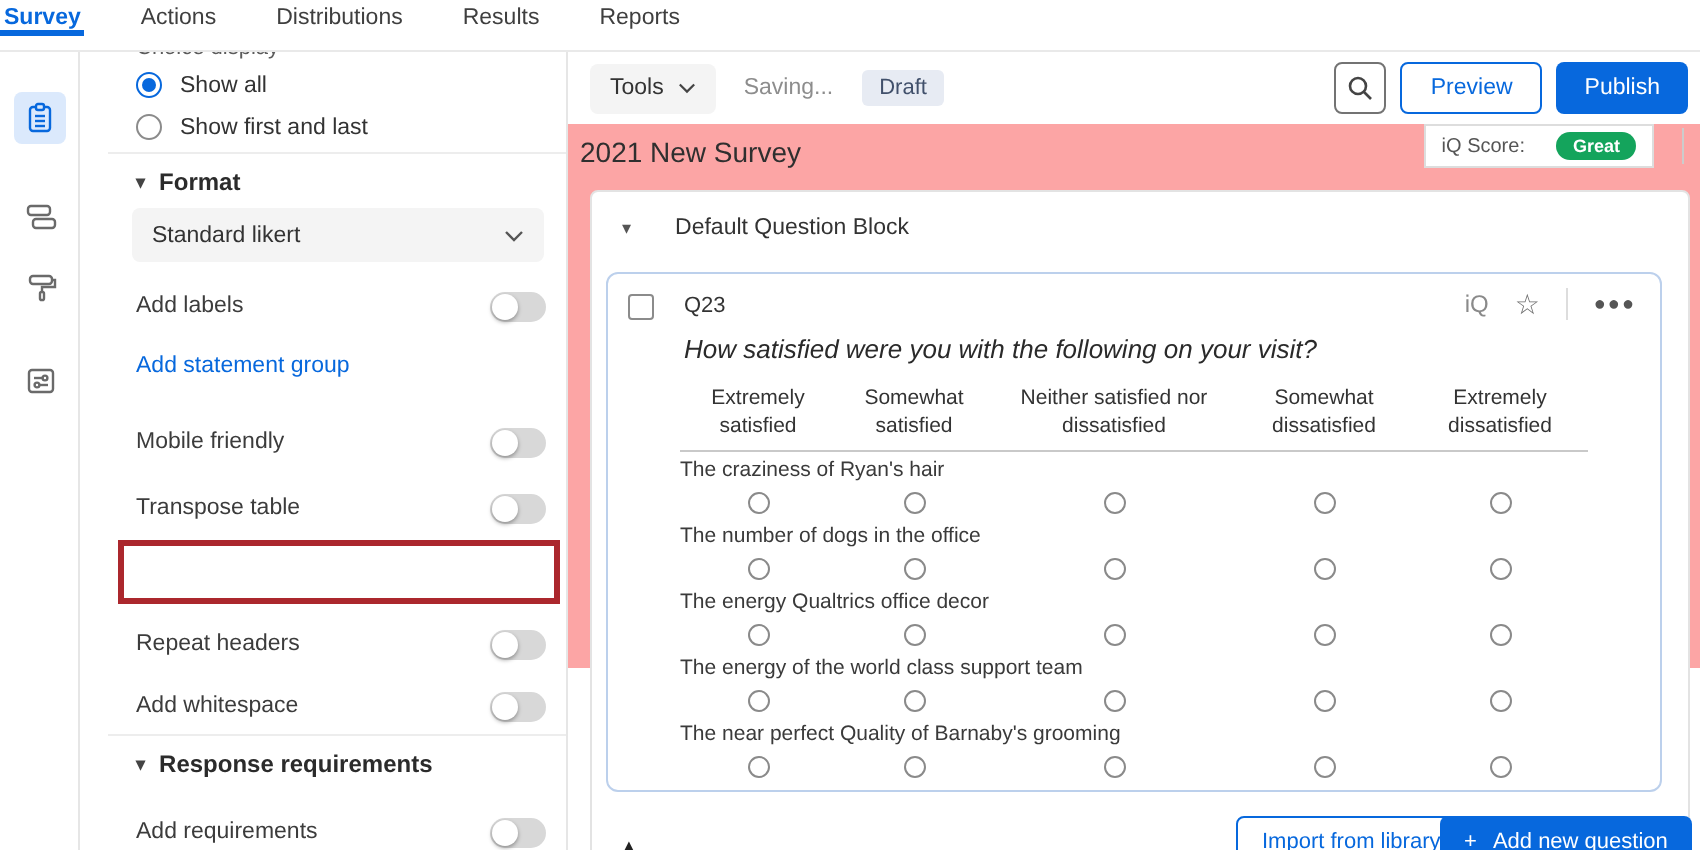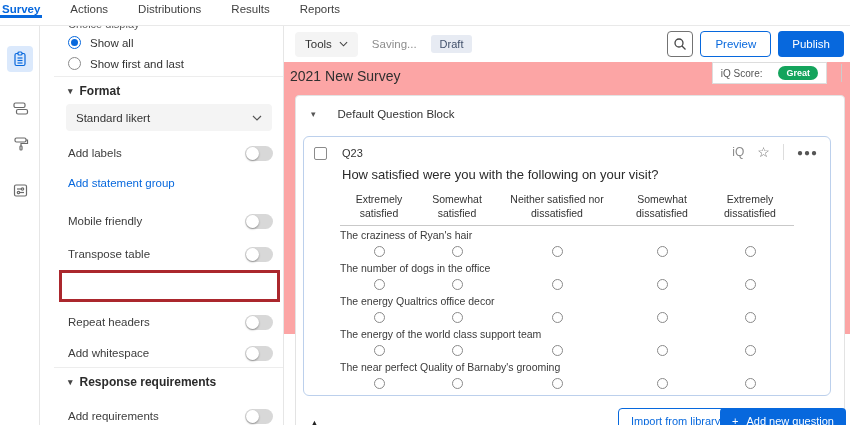--- a/index.html
+++ b/index.html
@@ -87,21 +87,21 @@
   .qcard { position:absolute; left:7px; top:40px; width:528px; height:260px; background:#fff;
     border:1px solid #bcd0ec; border-radius:6px; }
   .qcheck { position:absolute; left:10px; top:10px; width:13px; height:13px;
     border:1px solid #8b8b8b; border-radius:2px; background:#fff; cursor:pointer; }
   .qid { position:absolute; left:38px; top:10px; font-size:11px; color:#333; }
   .qicons { position:absolute; right:12px; top:7px; display:flex; align-items:center; gap:13px; }
   .iq-icon { font-size:12px; color:#8a8a8a; cursor:pointer;text-align:center; }
   .star-icon { font-size:14px; color:#6e6e6e; cursor:pointer; line-height:1; }
   .icon-vline { width:1px; height:16px; background:#ddd; }
   .dots-icon { font-size:10px; color:#555; letter-spacing:1px; cursor:pointer; }
-  .qtext { position:absolute; left:38px; top:30px; font-size:13px; color:#2a2a2a; }
+  .qtext { position:absolute; left:38px; top:30px; font-size:13px; color:#2a2a2a;font-style:italic; }
 
   .matrix { position:absolute; left:36px; top:56px; width:454px; }
   .m-grid { display:grid; grid-template-columns:78px 78px 122px 88px 88px; }
   .m-col { text-align:center; font-size:10.5px; color:#333; line-height:1.3; padding:0 4px; }
   .m-hr { border-top:1px solid #c9c9c9; margin-top:5px; }
   .m-statement { font-size:10.5px; color:#3a3a3a; padding:3px 0 2px; }
   .m-cell { display:flex; justify-content:center; align-items:center; height:16px; }
   .m-radio { width:11px; height:11px; border:1px solid #8a8a8a; border-radius:50%;
     background:#fff; cursor:pointer; }
 

